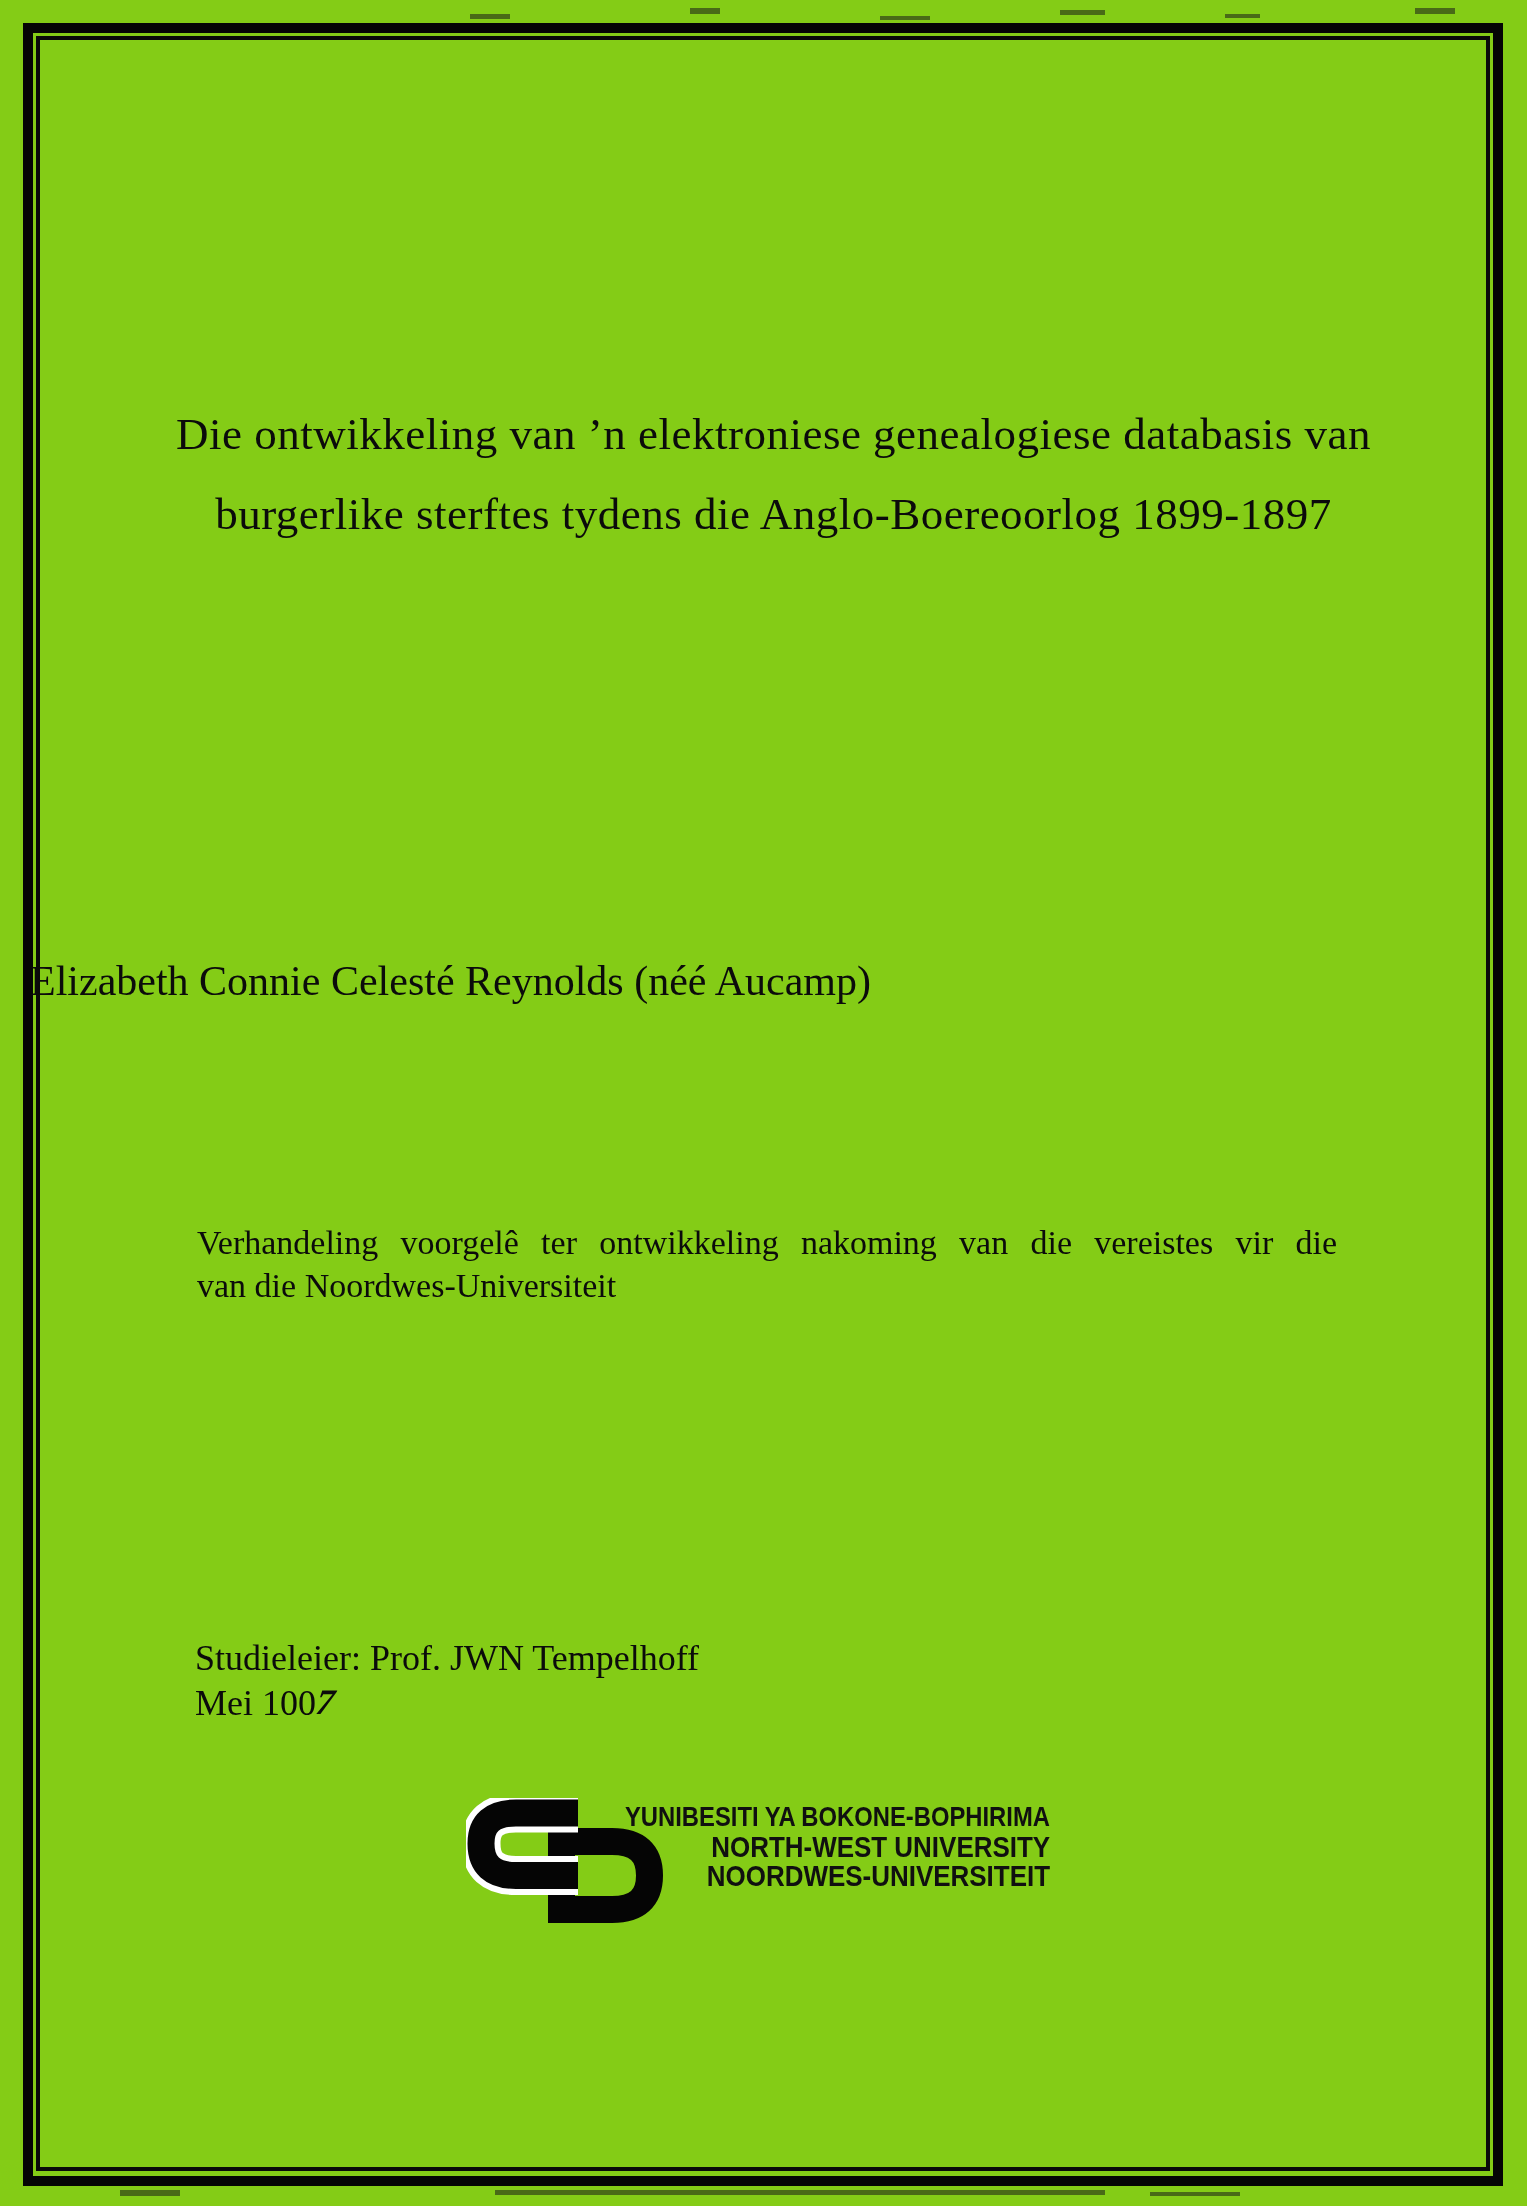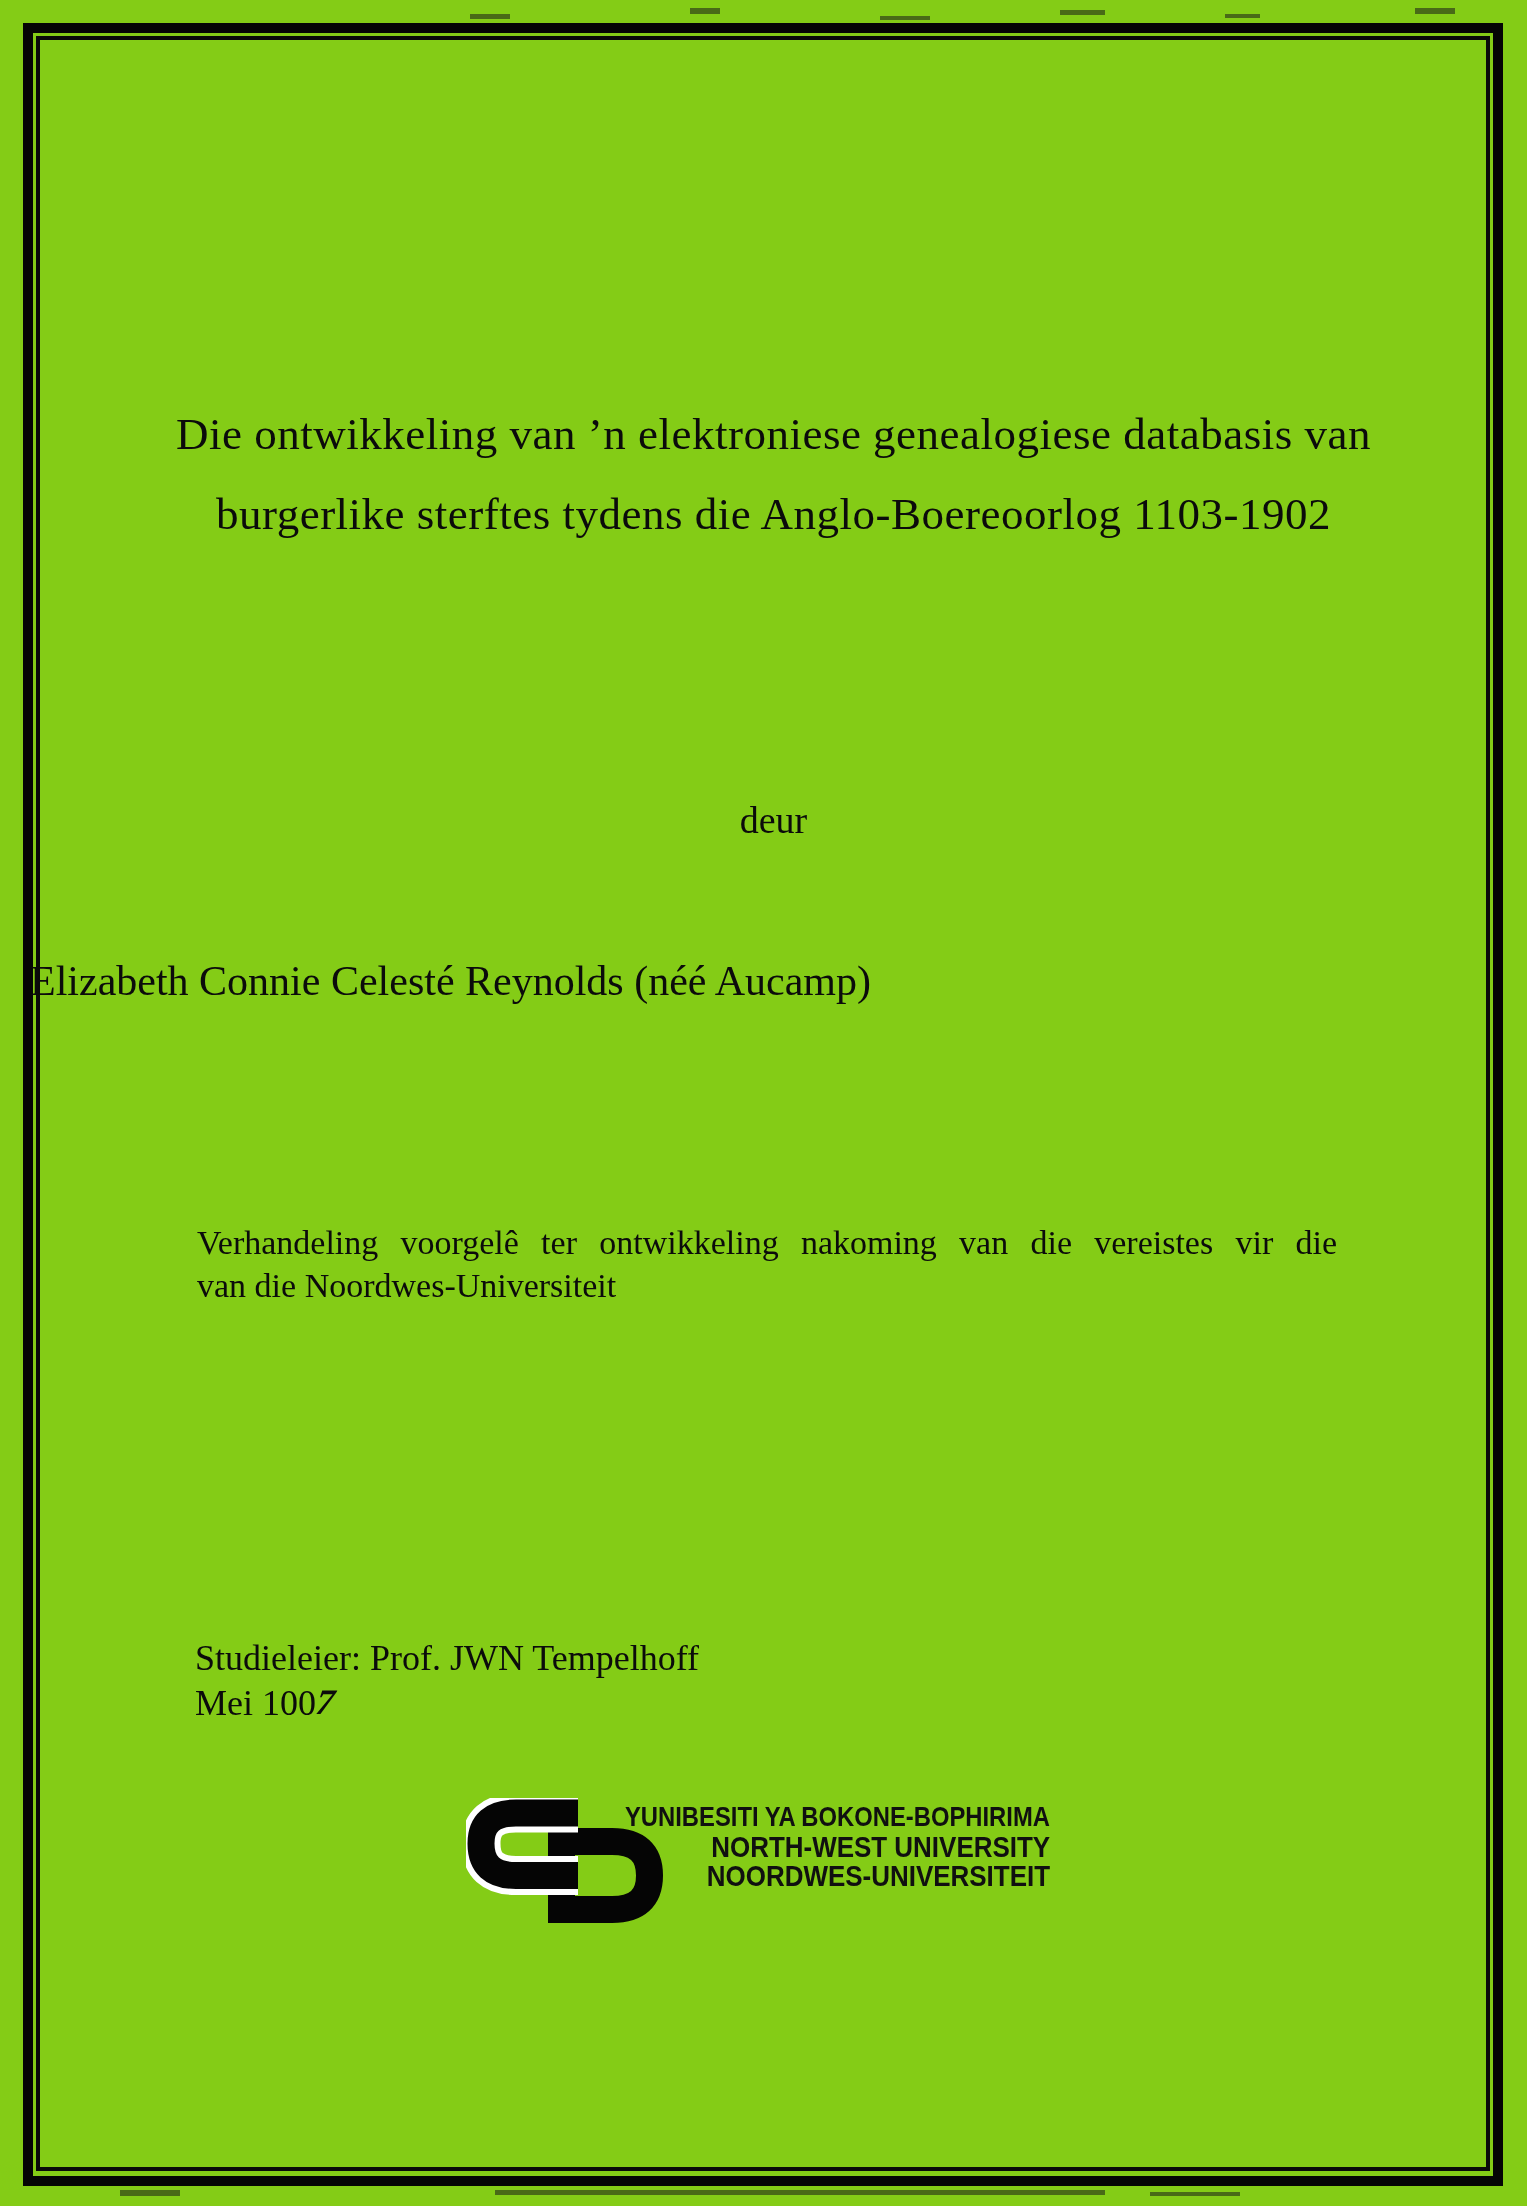--- a/index.html
+++ b/index.html
@@ -79,24 +79,23 @@
 
   <div class="frame-outer"></div>
   <div class="frame-inner"></div>
 
   <div class="artifact soft" style="left:120px;top:2190px;width:60px;height:6px;"></div>
   <div class="artifact soft" style="left:495px;top:2190px;width:610px;height:5px;"></div>
   <div class="artifact soft" style="left:1150px;top:2192px;width:90px;height:4px;"></div>
 
   <div class="title-block">
     <div>Die ontwikkeling van ’n elektroniese genealogiese databasis van</div>
-    <div>burgerlike sterftes tydens die Anglo-Boereoorlog 1103-1902</div>
+    <div>burgerlike sterftes tydens die Anglo-Boereoorlog 1899-1897</div>
   </div>
 
-  <div class="byline">deur</div>
 
   <div class="author">Elizabeth Connie Celesté Reynolds (néé Aucamp)</div>
 
   <div class="statement">
     <div class="justified">Verhandeling voorgelê ter ontwikkeling nakoming van die vereistes vir die</div>
     <div>van die Noordwes-Universiteit</div>
   </div>
 
   <div class="supervisor-block">
     <div>Studieleier: Prof. JWN Tempelhoff</div>

